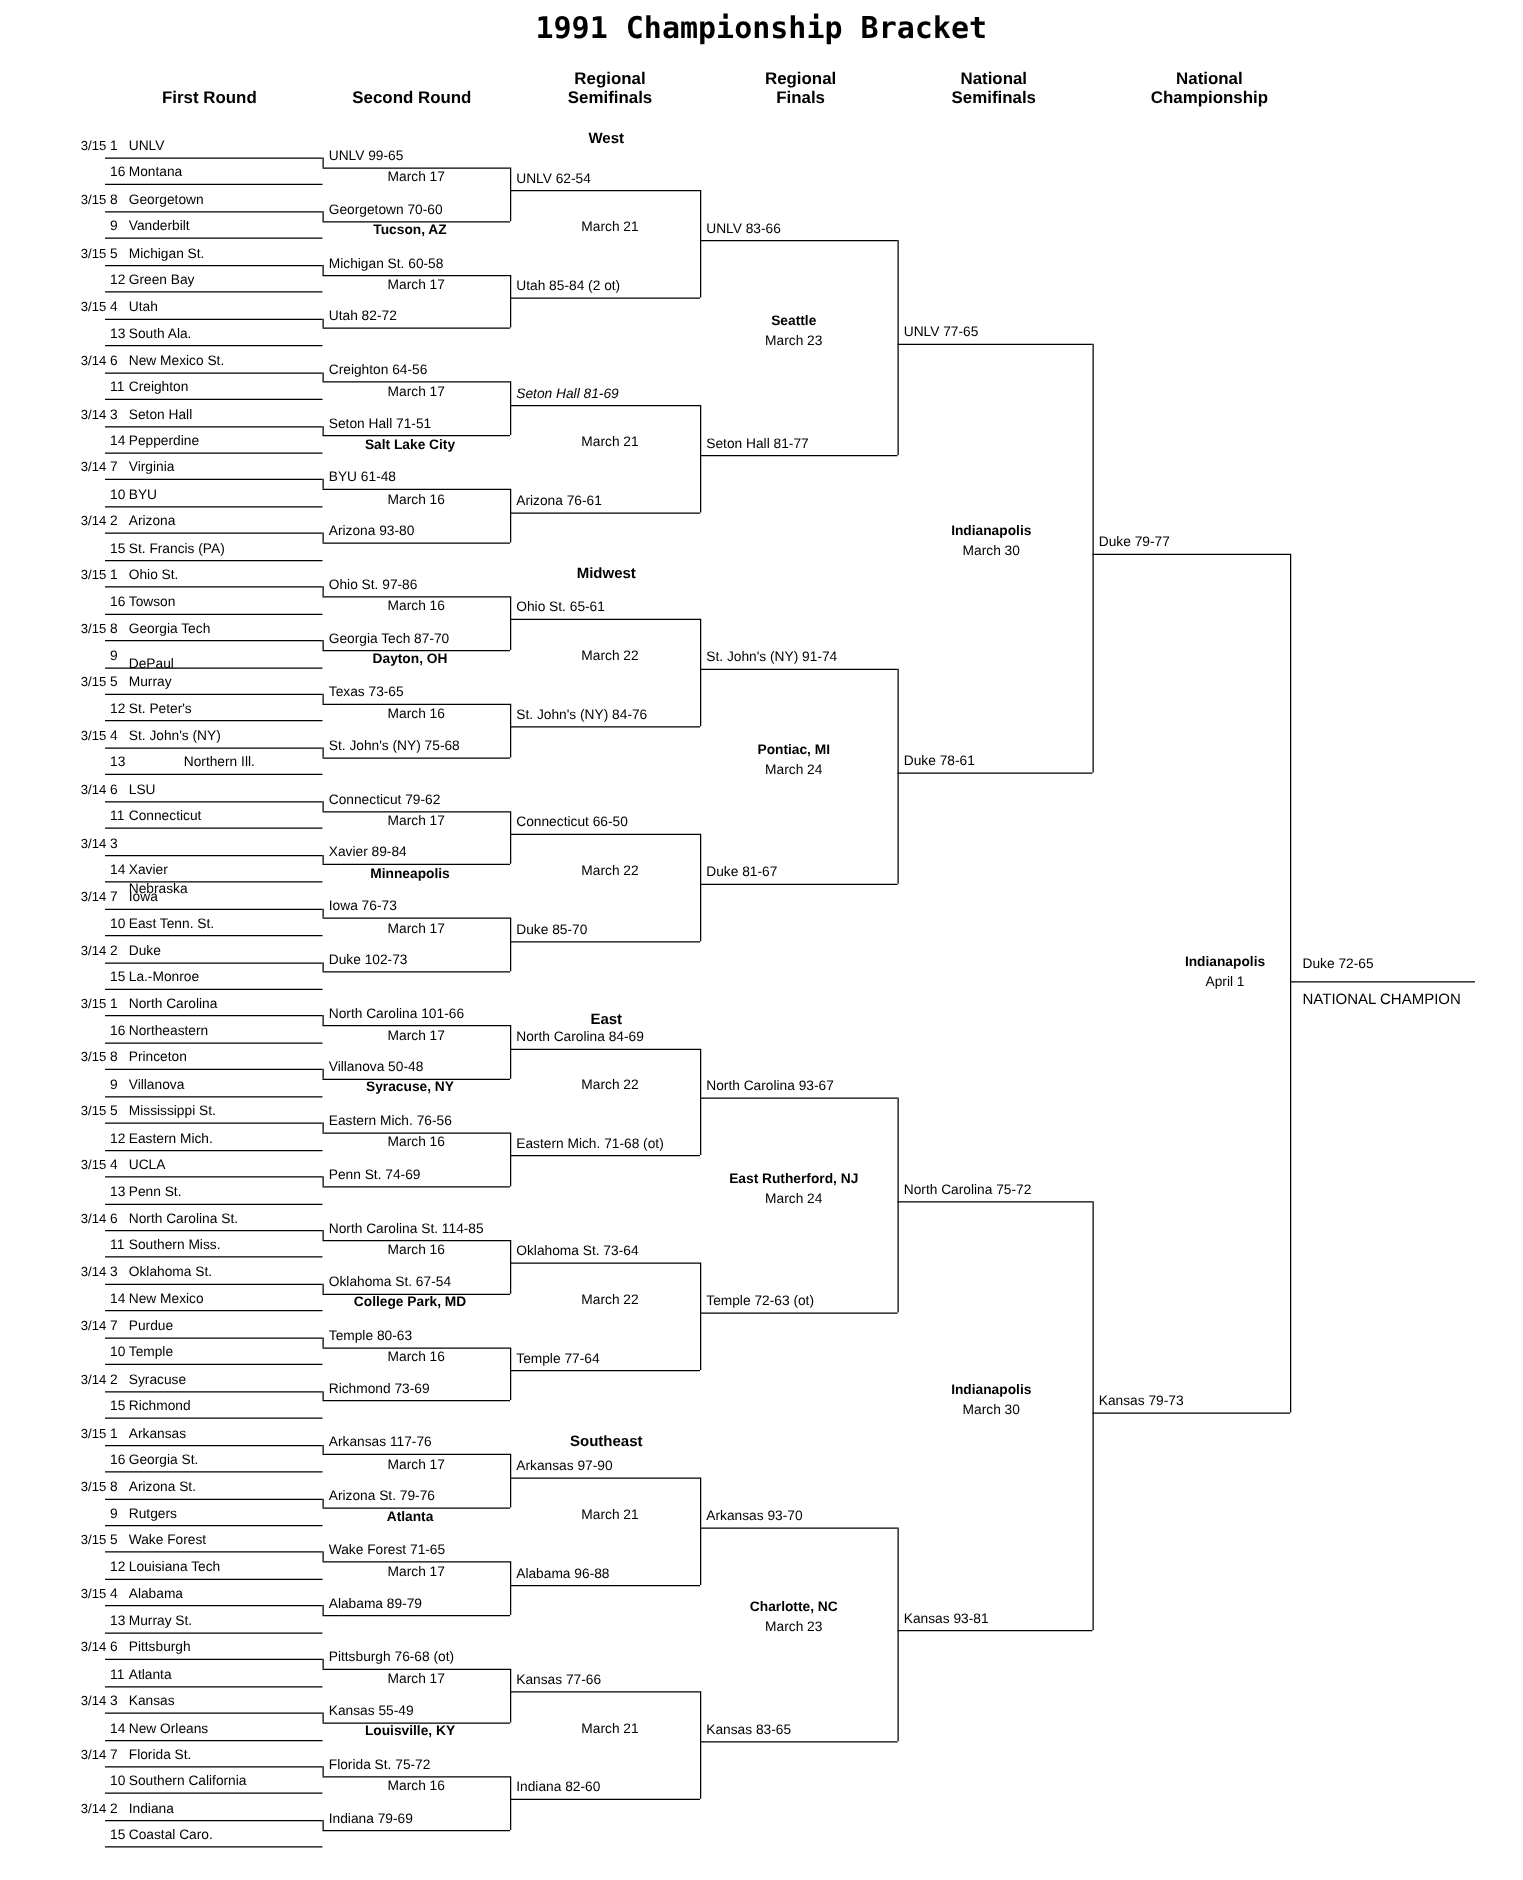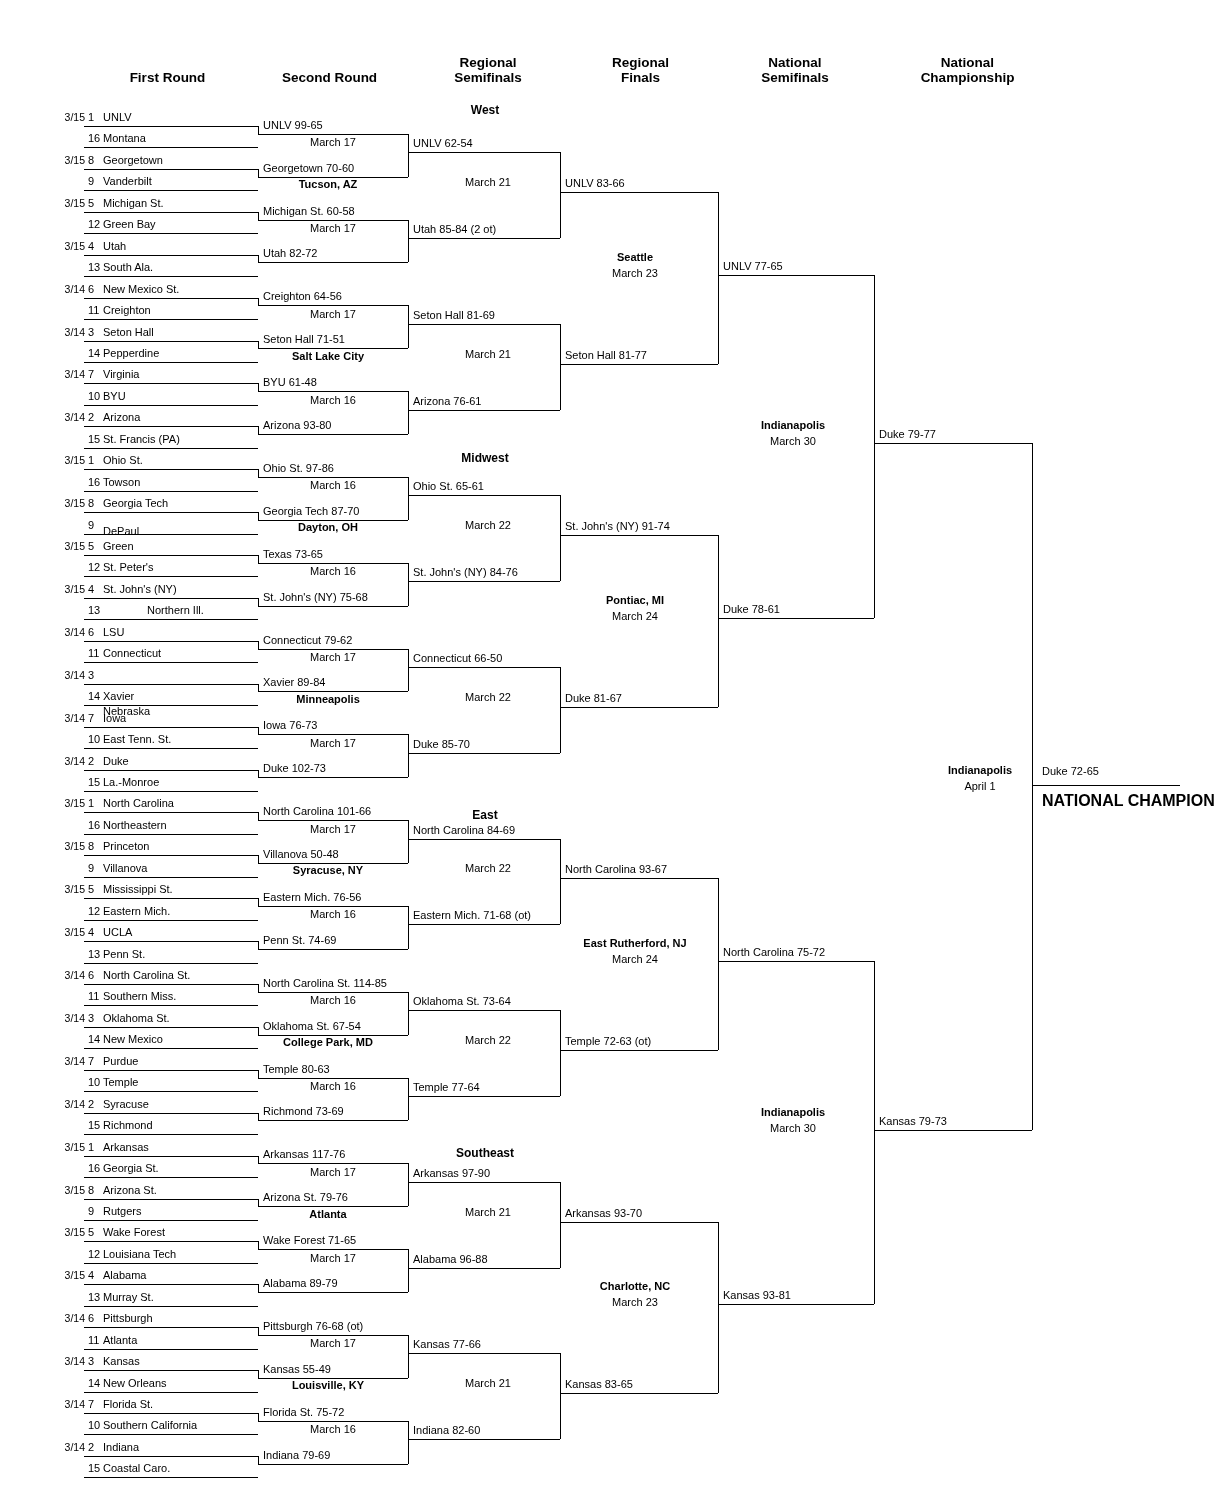--- a/index.html
+++ b/index.html
@@ -6,32 +6,33 @@
   body{width:1218px;height:1504px;background:#ffffff;font-family:"Liberation Sans",sans-serif;color:#000;position:relative;overflow:hidden;}
   #root{position:relative;width:1218px;height:1504px;}
   .title{position:absolute;top:8px;left:0;width:1218px;text-align:center;font-size:24px;font-weight:bold;font-family:"DejaVu Sans Mono","Liberation Mono",monospace;letter-spacing:0px;}
   .colhead{position:absolute;text-align:center;font-size:13.5px;font-weight:bold;line-height:15px;}
   .seedtime{position:absolute;font-size:10.5px;text-align:right;}
   .team{position:absolute;font-size:11px;white-space:nowrap;}
   .score{position:absolute;font-size:11px;white-space:nowrap;}
   .site{position:absolute;font-size:11px;font-weight:bold;text-align:center;white-space:nowrap;}
   .sitedate{position:absolute;font-size:11px;text-align:center;white-space:nowrap;}
   .regionlbl{position:absolute;font-size:12px;font-weight:bold;text-align:center;white-space:nowrap;}
-  .champlbl{position:absolute;font-size:16px;font-weight:bold;white-space:nowrap;}
+  .champlbl{position:absolute;font-size:12px;font-weight:normal;white-space:nowrap;}
   .ln{position:absolute;background:#000;}
   .h{height:1px;}
   .v{width:1px;}
   
   .logo{position:absolute;left:985px;top:155px;width:190px;height:210px;}
 </style>
 </head>
 <body>
 
 <div id="root">
 
+  <div class="title">1991 Championship Bracket</div>
 
   <div class="colhead" style="left:110px;top:70px;width:115px;">First Round</div>
   <div class="colhead" style="left:262px;top:70px;width:135px;">Second  Round</div>
   <div class="colhead" style="left:423px;top:55px;width:130px;">
     <span>Regional</span><br>
     <span>Semifinals</span>
   </div>
   <div class="colhead" style="left:578px;top:55px;width:125px;">
     <span>Regional</span><br>
     <span>Finals</span>
@@ -117,21 +118,21 @@
       <div class="ln h" style="left: 84px; top: 490.65px; width: 174px;"></div>
       <div class="seedtime" style="left: 55px; top: 497.1px; width: 30px;">3/15</div>
       <div class="team" style="left: 88px; top: 497.1px;">8</div>
       <div class="team" style="left: 103px; top: 497.1px;">Georgia Tech</div>
       <div class="ln h" style="left: 84px; top: 512.1px; width: 174px;"></div>
       <div class="team" style="left: 88px; top: 518.55px;">9</div>
       <div class="team" style="left: 103px; top: 525px;">DePaul</div>
       <div class="ln h" style="left: 84px; top: 533.55px; width: 174px;"></div>
       <div class="seedtime" style="left: 55px; top: 540px; width: 30px;">3/15</div>
       <div class="team" style="left: 88px; top: 540px;">5</div>
-      <div class="team" style="left: 103px; top: 540px;">Green</div>
+      <div class="team" style="left: 103px; top: 540px;">Murray</div>
       <div class="ln h" style="left: 84px; top: 555px; width: 174px;"></div>
       <div class="team" style="left: 88px; top: 561.45px;">12</div>
       <div class="team" style="left: 103px; top: 561.45px;">St. Peter's</div>
       <div class="ln h" style="left: 84px; top: 576.45px; width: 174px;"></div>
       <div class="seedtime" style="left: 55px; top: 582.9px; width: 30px;">3/15</div>
       <div class="team" style="left: 88px; top: 582.9px;">4</div>
       <div class="team" style="left: 103px; top: 582.9px;">St. John's (NY)</div>
       <div class="ln h" style="left: 84px; top: 597.9px; width: 174px;"></div>
       <div class="team" style="left: 88px; top: 604.35px;">13</div>
       <div class="team" style="left: 103px; top: 604.35px; padding-left: 44px;">Northern Ill.</div>
@@ -395,21 +396,21 @@
       <div class="sitedate" style="left: 278px; top: 1165.77px; width: 110px; text-align: center;">March 17</div>
       <div class="sitedate" style="left: 278px; top: 1251.57px; width: 110px; text-align: center;">March 17</div>
       <div class="sitedate" style="left: 278px; top: 1337.38px; width: 110px; text-align: center;">March 17</div>
       <div class="sitedate" style="left: 278px; top: 1423.17px; width: 110px; text-align: center;">March 16</div>
       <div class="score" style="left: 413px; top: 137.175px;">UNLV 62-54</div>
       <div class="ln h" style="left: 408px; top: 152.175px; width: 152px;"></div>
       <div class="ln v" style="left: 408px; top: 133.725px; height: 42.9px;"></div>
       <div class="score" style="left: 413px; top: 222.975px;">Utah 85-84 (2 ot)</div>
       <div class="ln h" style="left: 408px; top: 237.975px; width: 152px;"></div>
       <div class="ln v" style="left: 408px; top: 219.525px; height: 42.9px;"></div>
-      <div class="score" style="left: 413px; top: 308.775px;">Seton Hall 81-69</div>
+      <div class="score" style="left: 413px; top: 308.775px; font-style: italic;">Seton Hall 81-69</div>
       <div class="ln h" style="left: 408px; top: 323.775px; width: 152px;"></div>
       <div class="ln v" style="left: 408px; top: 305.325px; height: 42.9px;"></div>
       <div class="score" style="left: 413px; top: 394.575px;">Arizona 76-61</div>
       <div class="ln h" style="left: 408px; top: 409.575px; width: 152px;"></div>
       <div class="ln v" style="left: 408px; top: 391.125px; height: 42.9px;"></div>
       <div class="score" style="left: 413px; top: 480.375px;">Ohio St. 65-61</div>
       <div class="ln h" style="left: 408px; top: 495.375px; width: 152px;"></div>
       <div class="ln v" style="left: 408px; top: 476.925px; height: 42.9px;"></div>
       <div class="score" style="left: 413px; top: 566.175px;">St. John's (NY) 84-76</div>
       <div class="ln h" style="left: 408px; top: 581.175px; width: 152px;"></div>

